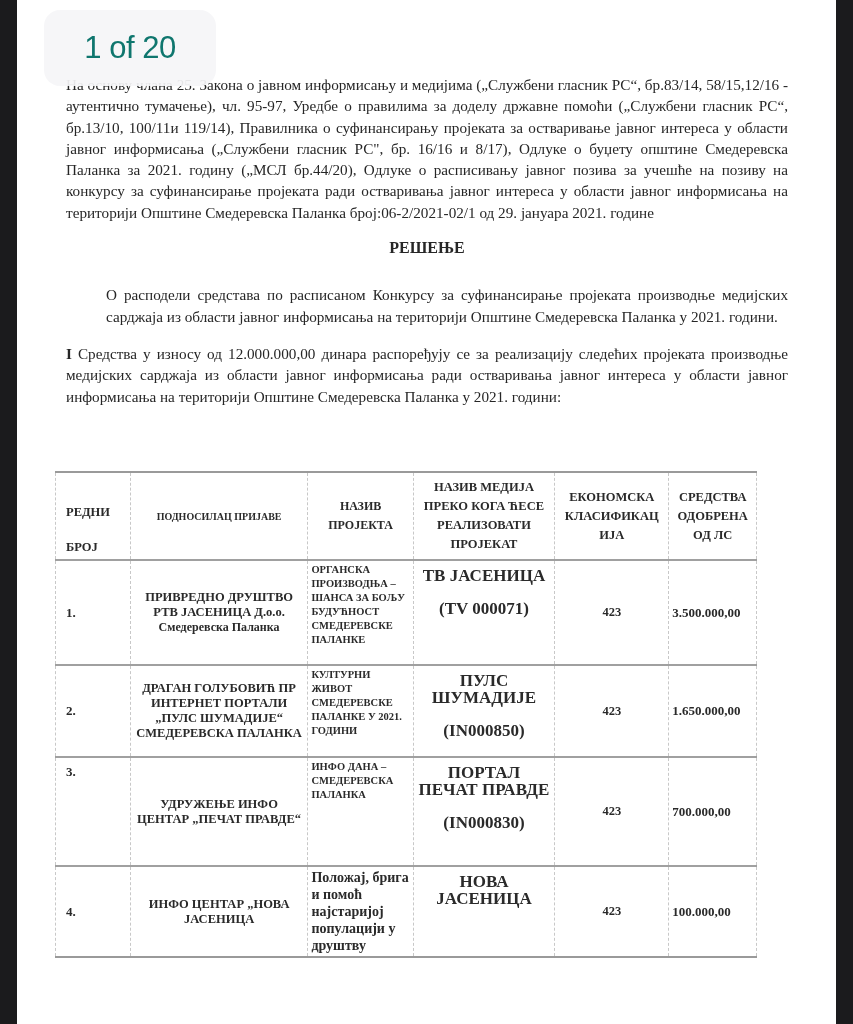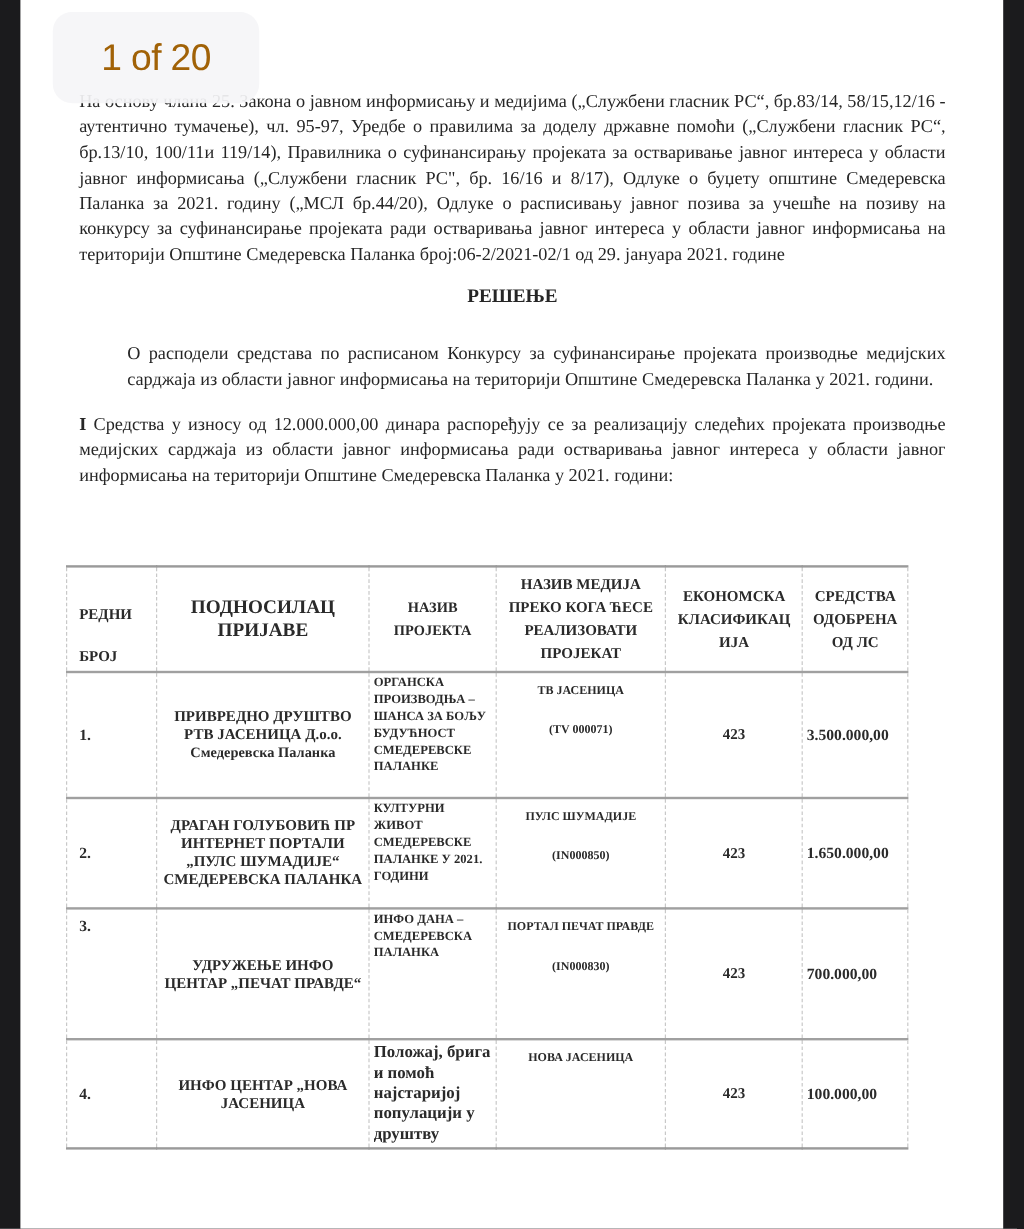--- a/index.html
+++ b/index.html
@@ -13,21 +13,21 @@
   .page {
     position: absolute; left: 17px; top: 0; width: 819px; height: 1024px;
     background: #ffffff;
   }
   .page-counter {
     position: absolute; left: 44px; top: 10px; width: 172px; height: 76px;
     background: rgba(245,245,247,0.92);
     border-radius: 16px;
     display: flex; align-items: center; justify-content: center;
     font-family: "Liberation Sans", sans-serif;
-    font-size: 31px; color: #a16207; letter-spacing: -0.5px;
+    font-size: 31px; color: #0f766e; letter-spacing: -0.5px;
     z-index: 5;
   }
   .content {
     position: absolute; left: 66px; top: 74px; width: 722px;
     font-size: 15.2px; line-height: 21.3px; color: #262626;
   }
   .para { text-align: justify; margin: 0; }
   .para-intro { margin-top: 0; }
   .para-council { margin-top: 16px; text-align: left; }
   .doc-heading { text-align: center; font-weight: bold; font-size: 16px; margin-top: 14px; margin-bottom: 0; }
@@ -45,21 +45,21 @@
     border: 1px dashed #c8c8c8;
     padding: 2px 3px;
     vertical-align: middle;
   }
   table.alloc tr.hdr th { font-size: 12.5px; line-height: 19px; text-align: center; }
   table.alloc { border-top: 2px solid #9a9a9a; border-bottom: 2px solid #9a9a9a; }
   table.alloc tr.row { border-top: 2px solid #a0a0a0; }
   .c-num { width: 52px; text-align: left; font-size: 13px; padding-left: 10px !important; }
   .c-app { width: 150px; text-align: center; font-size: 12.5px; line-height: 15px; }
   .c-proj { width: 86px; text-align: left; font-size: 10.5px; line-height: 14px; vertical-align: top !important; }
-  .c-media { width: 118px; text-align: center; font-size: 10px; line-height: 17px; vertical-align: top !important; }
+  .c-media { width: 118px; text-align: center; font-size: 17px; line-height: 17px; vertical-align: top !important; }
   .c-ec { width: 66px; text-align: center; font-size: 12.5px; }
   .c-amt { width: 62px; font-size: 13px; }
   .hdr-num { text-align: left !important; vertical-align: top !important; padding-top: 30px !important; }
   .num-sub { display: block; margin-top: 16px; }
   .app-sub { font-weight: bold; font-size: 12px; }
   .media-code { display: block; margin-top: 16px; }
   .proj-normal { font-size: 14px !important; line-height: 17px !important; margin-left: 18px; }
   .top { vertical-align: top !important; padding-top: 6px !important; }
 </style>
 </head>
@@ -82,21 +82,21 @@
   </p>
 </div>
 
 <table class="alloc">
   <tbody>
       <tr class="hdr" style="height:86px;">
     <th class="c-num hdr-num">
       <span>РЕДНИ</span>
       <span class="num-sub">БРОЈ</span>
     </th>
-    <th class="c-app" style="font-size:16px;">ПОДНОСИЛАЦ ПРИЈАВЕ</th>
+    <th class="c-app" style="font-size:10px;">ПОДНОСИЛАЦ ПРИЈАВЕ</th>
     <th class="c-proj" style="font-size:12px; text-align:center; vertical-align:middle !important;">НАЗИВ ПРОЈЕКТА</th>
     <th class="c-media" style="vertical-align:middle !important;">НАЗИВ МЕДИЈА ПРЕКО КОГА ЋЕСЕ РЕАЛИЗОВАТИ ПРОЈЕКАТ</th>
     <th class="c-ec">ЕКОНОМСКА КЛАСИФИКАЦ ИЈА</th>
     <th class="c-amt">СРЕДСТВА ОДОБРЕНА ОД ЛС</th>
   </tr>
 
   <tr class="row" style="height:105px;">
     <td class="c-num">1.</td>
     <td class="c-app">
       <span>ПРИВРЕДНО ДРУШТВО РТВ ЈАСЕНИЦА Д.о.о.</span><br>

